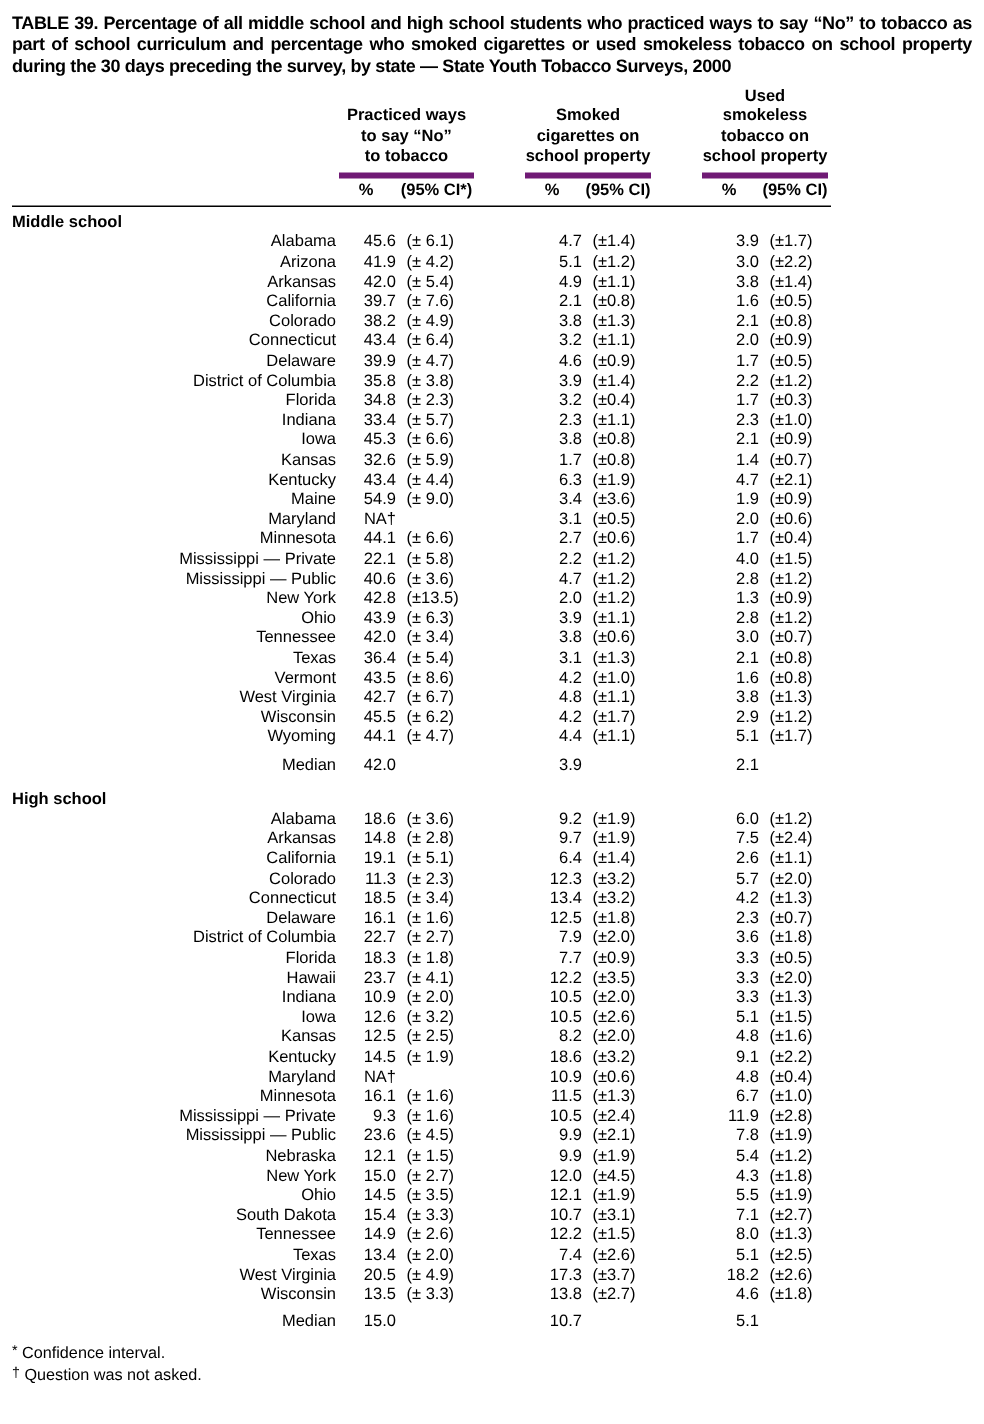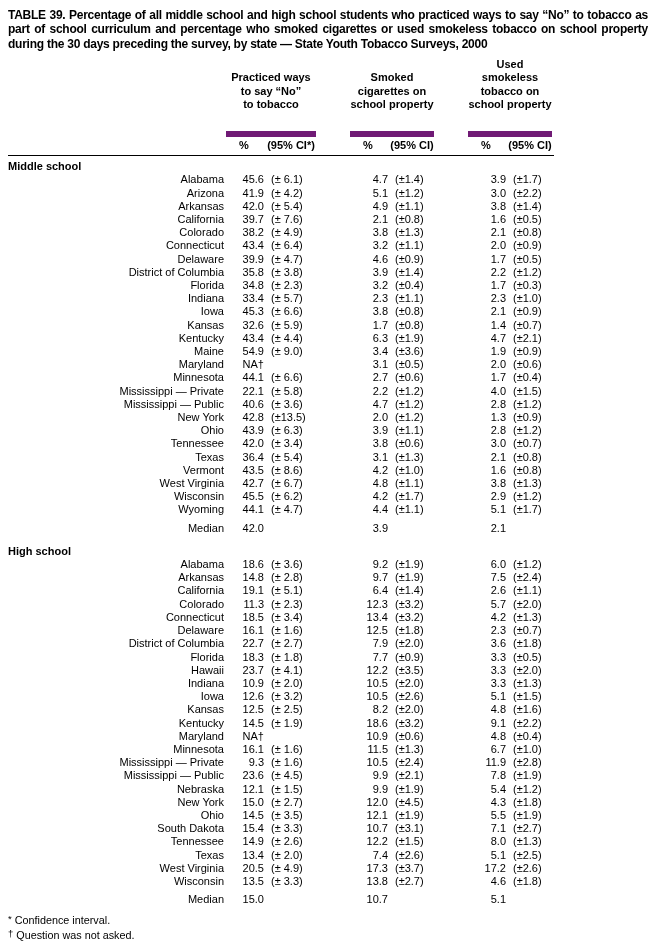--- a/index.html
+++ b/index.html
@@ -20,21 +20,21 @@
   col.c-ci   { width: 48px; }
   col.c-gap  { width: 30px; }
   th, td {
     font-size: 11px; line-height: 13.2px; padding: 0;
     font-weight: normal; text-align: left; vertical-align: bottom;
     white-space: nowrap; overflow: visible;
   }
   thead th { font-weight: bold; }
   .group-label {
     white-space: pre-line; text-align: center;
-    border-bottom: 6px solid #701a75; padding-bottom: 20px;
+    border-bottom: 4px solid #701a75; padding-bottom: 4px;
     margin: 0 2px;
   }
   tr.subhead th { border-bottom: 1.5px solid #000; padding: 2px 0 3px 0; }
   tr.subhead th.pct { text-align: center; }
   tr.subhead th.ci  { text-align: center; margin-left: 16px; }
   td.state { text-align: right; }
   td.pct   { text-align: right; }
   td.ci    { text-align: left; padding-left: 7px; }
   td.gapc  { }
   td.section-label { font-weight: bold; padding-top: 4px; margin-top: 13px; }
@@ -653,21 +653,21 @@
           <td class="ci">(±2.5)</td>
         </tr>
         <tr>
           <td class="state">West Virginia</td>
           <td class="pct">20.5</td>
           <td class="ci">(± 4.9)</td>
           <td class="gapc"></td>
           <td class="pct">17.3</td>
           <td class="ci">(±3.7)</td>
           <td class="gapc"></td>
-          <td class="pct">17.2</td>
+          <td class="pct">18.2</td>
           <td class="ci">(±2.6)</td>
         </tr>
         <tr>
           <td class="state">Wisconsin</td>
           <td class="pct">13.5</td>
           <td class="ci">(± 3.3)</td>
           <td class="gapc"></td>
           <td class="pct">13.8</td>
           <td class="ci">(±2.7)</td>
           <td class="gapc"></td>

